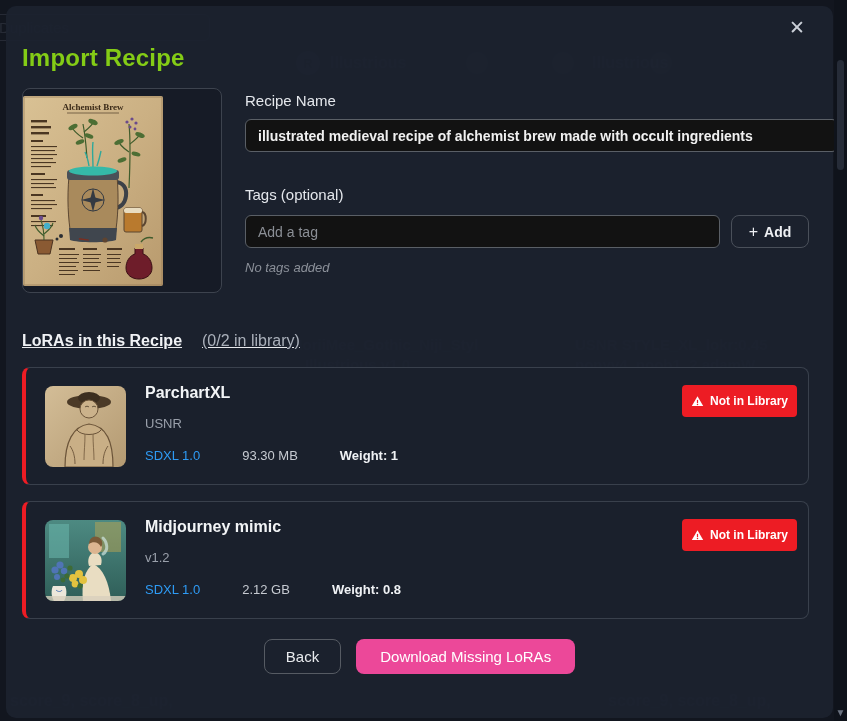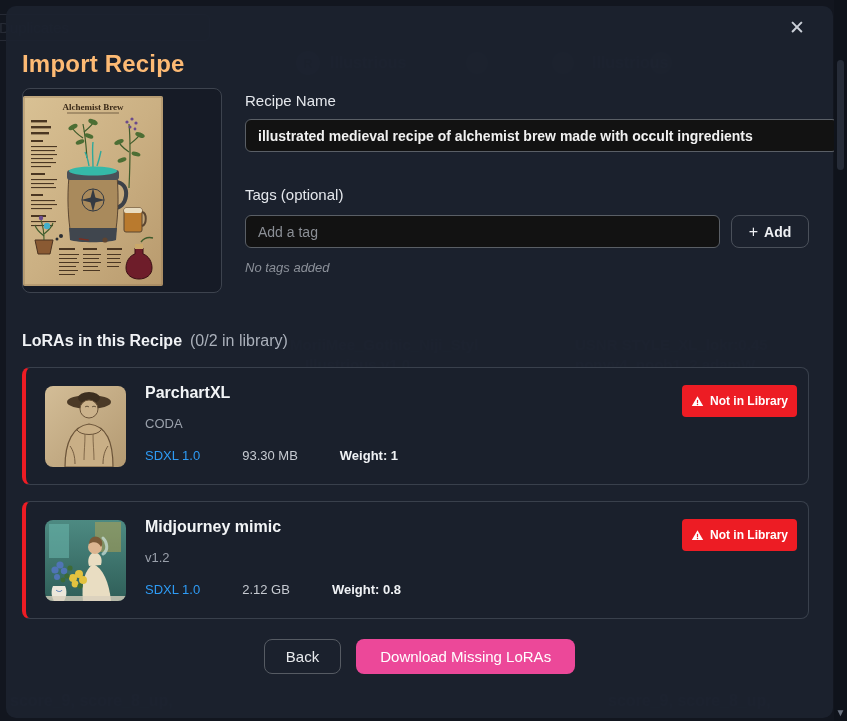--- a/index.html
+++ b/index.html
@@ -39,22 +39,22 @@
   .modal {
     position:absolute; left:6px; top:6px; width:827px; height:712px;
     background:rgba(28,34,47,0.94);
     border-radius:10px; z-index:2;
   }
   .close-btn {
     position:absolute; top:12px; right:28px;
     color:#cbd0d8; font-size:19px; font-weight:bold; cursor:pointer; line-height:1;
   }
   .modal-title {
-    position:absolute; left:16px; top:44px;
-    font-size:24px; font-weight:bold; color:#fdba74; letter-spacing:.2px;
+    position:absolute; left:16px; top:38px;
+    font-size:24px; font-weight:bold; color:#84cc16; letter-spacing:.2px;
   }
 
   
   .thumb-box {
     position:absolute; left:16px; top:82px; width:200px; height:205px;
     border:1px solid #3d434e; border-radius:8px;
     display:flex; align-items:center; justify-content:flex-start;
     background:#161b26;
   }
   .thumb-box svg { border-radius:2px; }
@@ -80,21 +80,21 @@
     display:flex; align-items:center; justify-content:center; gap:6px;
     font-family:"Liberation Sans","DejaVu Sans",sans-serif;
   }
   .add-btn .plus { font-size:16px; font-weight:normal; }
   .no-tags {
     position:absolute; left:239px; top:254px;
     font-style:italic; color:#8b9099; font-size:13px;
   }
 
   
-  .lora-heading-row { position:absolute; left:16px; top:326px; display:flex; align-items:baseline; gap:8px; }
+  .lora-heading-row { position:absolute; left:16px; top:326px; display:flex; align-items:baseline; gap:20px;text-decoration:underline; }
   .lora-heading { font-size:16px; font-weight:bold; color:#f0f2f5; }
   .lora-count { font-size:16px; color:#aab0ba; }
 
   .lora-card {
     position:absolute; left:16px; width:787px; height:118px;
     background:#1a202c;
     border:1px solid #39404c; border-left:4px solid #ed1c24;
     border-radius:8px;
   }
   .card-1 { top:361px; }
@@ -340,21 +340,21 @@
         <ellipse cx="44" cy="12" rx="11" ry="6" fill="#3c2e1f"></ellipse>
         <circle cx="44" cy="23" r="9" fill="#cbb28b" stroke="#6b5439" stroke-width="1"></circle>
         <path d="M40 21 C41 20 43 20 44 21 M47 21 C48 20 50 20 51 21" stroke="#4a3a27" stroke-width=".8" fill="none"></path>
         <path d="M20 81 C20 56 28 40 44 38 C62 40 68 56 68 81 Z" fill="#c9af86" stroke="#6b5439" stroke-width="1.2"></path>
         <path d="M32 44 C36 50 52 50 56 44" fill="none" stroke="#6b5439" stroke-width="1"></path>
         <path d="M40 48 C40 58 39 66 39 74 M48 48 C48 58 49 66 49 74" stroke="#7a6244" stroke-width=".9" fill="none"></path>
         <path d="M25 60 C28 64 30 70 30 78 M63 60 C60 64 58 70 58 78" stroke="#6b5439" stroke-width=".9" fill="none"></path>
       </svg>
     </div>
     <div class="lora-name">ParchartXL</div>
-    <div class="lora-version">CODA</div>
+    <div class="lora-version">USNR</div>
     <div class="lora-meta">
       <span class="base-model">SDXL 1.0</span>
       <span class="file-size">93.30 MB</span>
       <span class="weight">Weight: 1</span>
     </div>
     <div class="badge">
       <svg width="13" height="13" viewBox="0 0 24 24">
         <path d="M12 2.5 L22.5 20.5 H1.5 Z" fill="#ffffff"></path>
         <rect x="10.9" y="9" width="2.2" height="6" fill="#ed1c24"></rect>
         <circle cx="12" cy="17.6" r="1.4" fill="#ed1c24"></circle>

